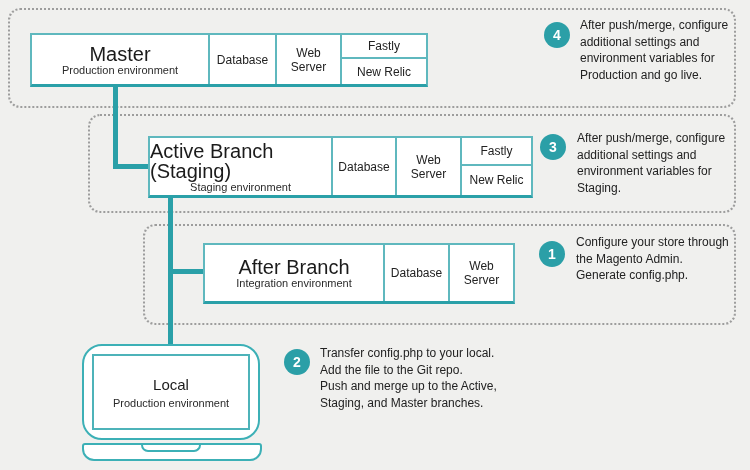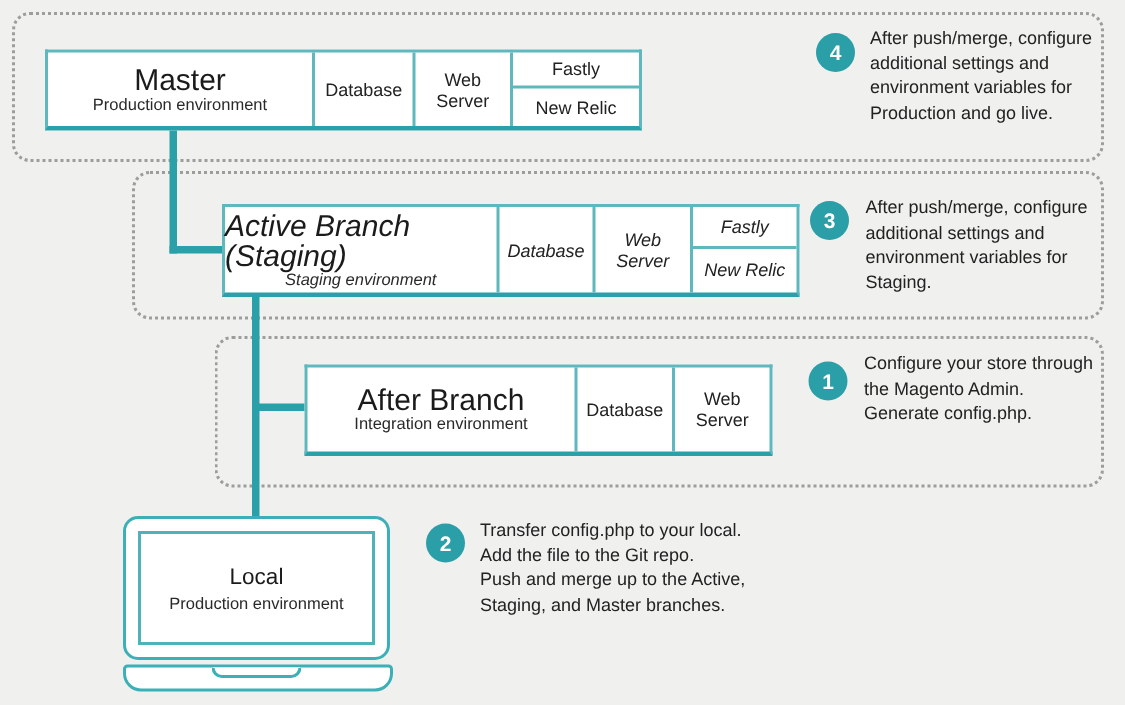--- a/index.html
+++ b/index.html
@@ -38,21 +38,21 @@
   .env-box{
     position:absolute;
     display:flex;
     background:#ffffff;
     border:2px solid #5fb8be;
     border-bottom:3px solid #2aa0a8;
     box-sizing:border-box;
     z-index:3;
   }
   .b-master{left:30px;top:33px;width:398px;height:54px;}
-  .b-staging{left:148px;top:136px;width:385px;height:62px;font-style:italic;}
+  .b-staging{left:148px;top:136px;width:385px;height:62px;}
   .b-integration{left:203px;top:243px;width:312px;height:61px;}
   .cell{
     display:flex;flex-direction:column;
     align-items:center;justify-content:center;
     box-sizing:border-box;
     min-width:0;
   }
   .cell + .cell{border-left:2px solid #5fb8be;}
   .title-cell{flex:1 1 auto;}
   .svc-cell{text-align:center;font-size:12px;color:#222;line-height:14px;padding:0 4px;}
@@ -69,21 +69,21 @@
     display:flex;align-items:center;justify-content:center;
     font-size:12px;color:#222;text-align:center;
     flex:0 0 45%;box-sizing:border-box;
   }
   .stacked-half:last-child{flex:0 0 55%;border-top:2px solid #5fb8be;}
   .env-title{font-size:20px;color:#1b1b1b;line-height:20px;}
   .env-subtitle{font-size:11px;color:#2a2a2a;margin-top:0;}
   
   .laptop-monitor{
     position:absolute;left:82px;top:344px;width:178px;height:96px;
-    background:#fff;border:2px solid #3cb0b6;border-radius:10px;
+    background:#fff;border:2px solid #3cb0b6;border-radius:20px;
     box-sizing:border-box;z-index:3;
   }
   .laptop-screen{
     position:absolute;left:8px;top:8px;right:8px;bottom:8px;
     border:2px solid #4db3b9;
     display:flex;flex-direction:column;align-items:center;justify-content:center;
   }
   .local-title{font-size:15px;color:#1b1b1b;}
   .local-subtitle{font-size:11px;color:#2a2a2a;margin-top:4px;}
   .laptop-base{

